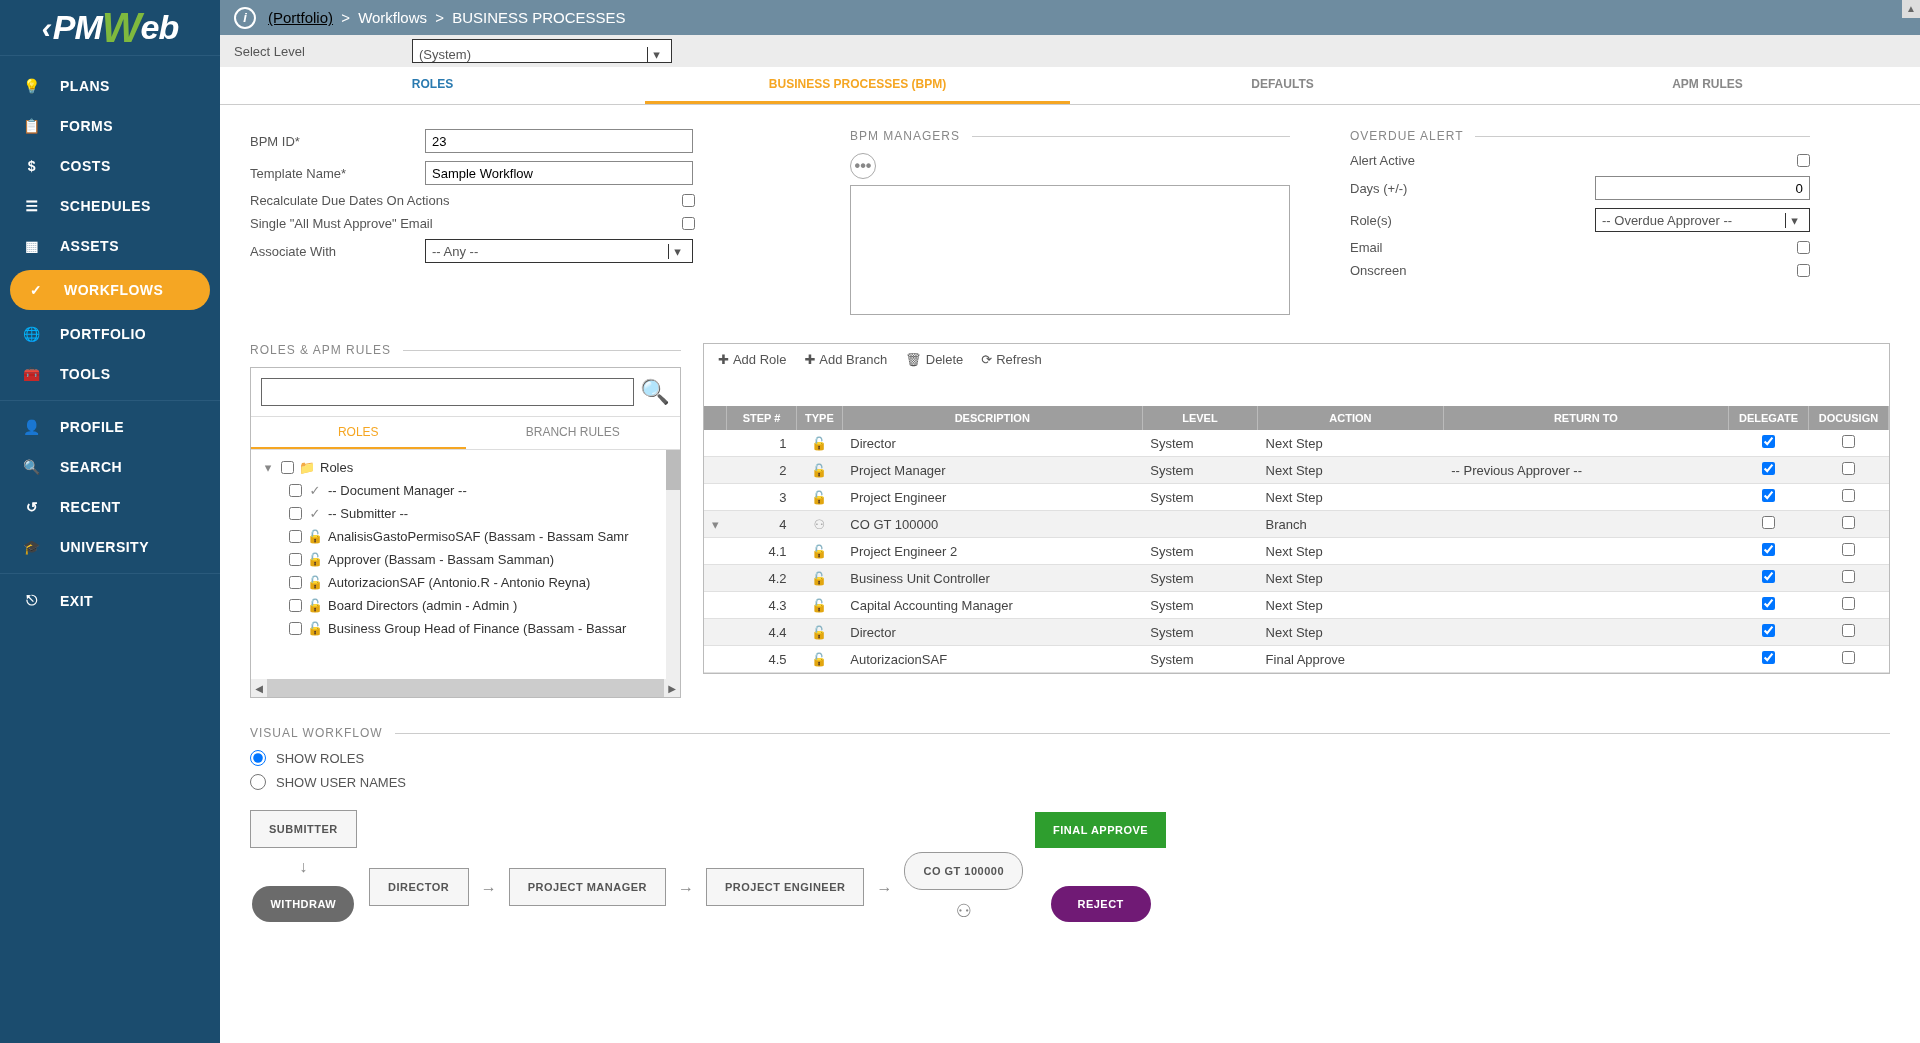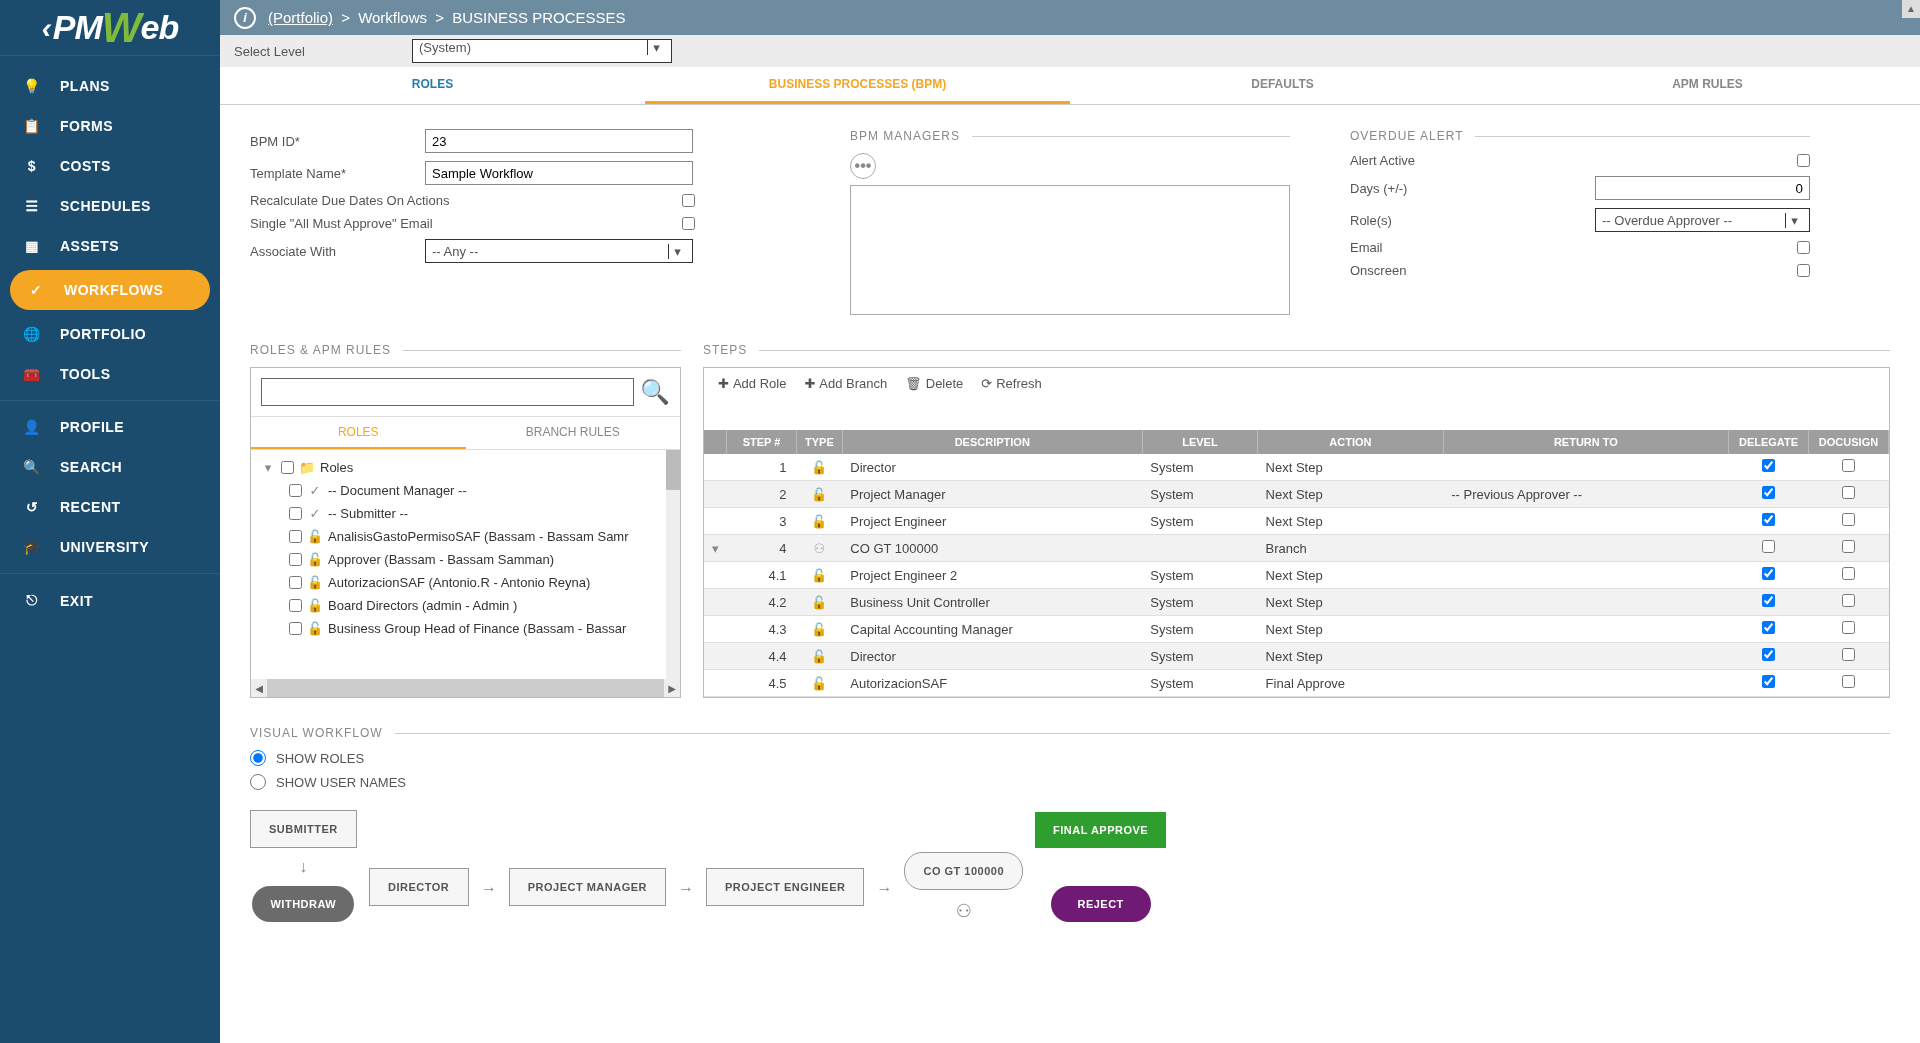--- a/index.html
+++ b/index.html
@@ -15,25 +15,25 @@
 .sidebar-inner { border-top: 1px solid #2a5a7c; padding-top: 10px; }
 .sidebar-item { display: flex; align-items: center; padding: 12px 18px; cursor: pointer; font-size: 14px; font-weight: bold; letter-spacing: 0.5px; }
 .sidebar-item .icon { width: 28px; display: inline-flex; justify-content: center; align-items: center; margin-right: 14px; }
 .sidebar-item.active { background: #f5a623; border-radius: 22px; margin: 4px 10px; padding: 12px 12px; }
 .sidebar-divider { border-top: 1px solid #2a5a7c; margin: 6px 0; }
 
 
 .main { flex: 1; background: #fff; overflow: auto; }
 .topbar { background: #6e8ca0; color: #fff; height: 35px; display: flex; align-items: center; padding: 0 14px; font-size: 15px; }
 .topbar .info-icon { width: 22px; height: 22px; border: 2px solid #fff; border-radius: 50%; display: inline-flex; align-items: center; justify-content: center; margin-right: 12px; font-style: italic; font-weight: bold; font-size: 13px; }
-.topbar a { color: #ffffff; text-decoration: underline; }
+.topbar a { color: #000000; text-decoration: underline; }
 .topbar .crumb { margin: 0 4px; }
 .selectbar { background: #ececec; height: 32px; display: flex; align-items: center; padding: 0 14px; font-size: 13px; color: #555; }
 .selectbar label { width: 178px; }
-.selectbar .sel { width: 260px; height: 24px; border: 1px solid #333; background: #fff; display: flex; align-items: flex-start; justify-content: space-between; padding: 0 6px; font-size: 13px; }
+.selectbar .sel { width: 260px; height: 24px; border: 1px solid #333; background: #fff; display: flex; align-items: flex-end; justify-content: space-between; padding: 0 6px; font-size: 13px; }
 .selectbar .dd { width: 18px; border-left: 1px solid #333; text-align: center; }
 
 .tabs { display: flex; border-bottom: 1px solid #ccc; background: #fff; }
 .tabs .tab { flex: 1; text-align: center; padding: 10px 0; font-size: 12px; font-weight: bold; color: #888; cursor: pointer; }
 .tabs .tab.blue { color: #2a7ab0; }
 .tabs .tab.active { color: #f5a623; border-bottom: 3px solid #f5a623; }
 
 .content { padding: 24px 30px; }
 .section-row { display: flex; gap: 60px; }
 .form-col { width: 540px; }
@@ -340,24 +340,20 @@
             </div>
             <div class="roles-hscroll">
               <span class="arr">◀</span>
               <div class="track"></div>
               <span class="arr">▶</span>
             </div>
           </div>
         </div>
 
         <div class="steps-panel">
-          <div class="section-title">
-              <span>STEPS</span>
-              <span class="line"></span>
-            </div>
           <div class="steps-box">
             <div class="steps-toolbar">
               <span class="tbtn">
                   <span>✚</span>
                   <span>Add Role</span>
                 </span>
               <span class="tbtn">
                   <span>✚</span>
                   <span>Add Branch</span>
                 </span>

